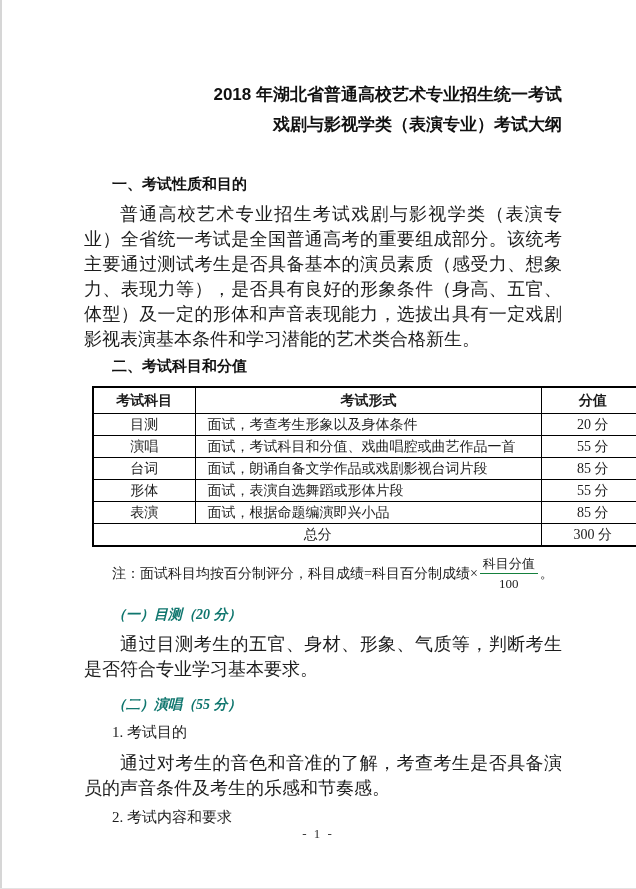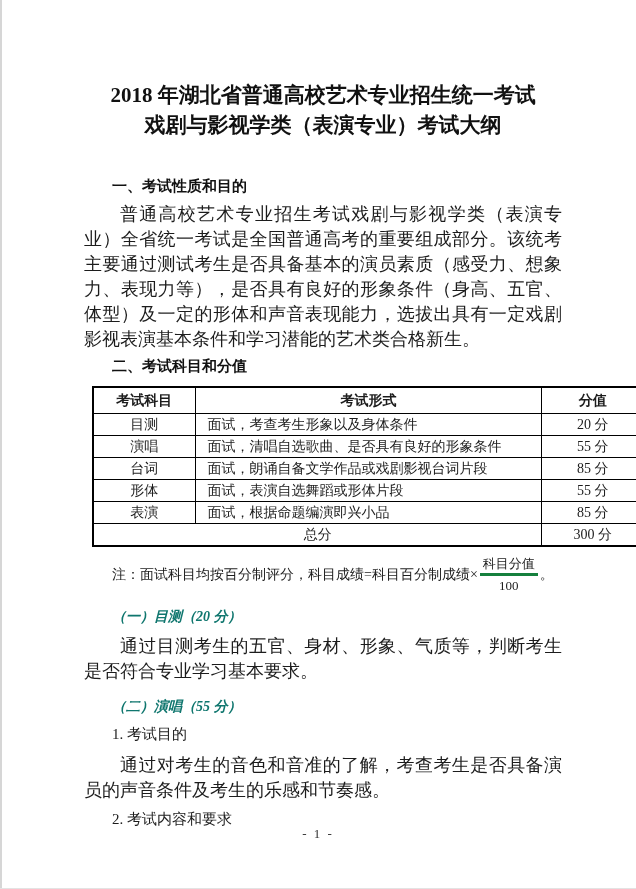--- a/index.html
+++ b/index.html
@@ -17,31 +17,31 @@
     position:absolute; left:0; top:0; width:2px; height:889px;
     background:#d6d6d6;
   }
   .scan-edge-bottom {
     position:absolute; left:0; bottom:0; width:636px; height:1px;
     background:#e3e3e3;
   }
   .content { padding:80px 74px 0 84px; }
 
   .doc-title {
-    margin:0; text-align:center;
-    font-family:Liberation Serif, serif;
-    font-weight:bold; font-size:21px; line-height:30px; color:#111;
+    margin:0; text-align:right;
+    font-family:Liberation Sans, sans-serif;
+    font-weight:bold; font-size:17px; line-height:30px; color:#111;
   }
 
   .sec-heading {
     margin:0 0 0 28px;
     font-family:"Liberation Sans","DejaVu Sans",sans-serif;
     font-weight:bold; font-size:15px; line-height:20px; color:#111;
   }
-  .sec-heading.s1 { margin-top:36px; }
+  .sec-heading.s1 { margin-top:36px;font-family:Liberation Mono, monospace; }
   .sec-heading.s2 { margin-top:4px; }
   .sec-heading.s3 { margin-top:20px; }
 
   .body-par {
     margin:6px 0 0 0;
     font-size:18px; line-height:25px;
     text-align:justify; text-indent:2em;
     color:#1c1c1c;
   }
 
@@ -69,21 +69,21 @@
   .table-note {
     margin:8px 0 0 28px;
     display:flex; align-items:center;
     font-size:14px; line-height:20px;
   }
   .frac {
     display:inline-flex; flex-direction:column;
     text-align:center; margin:0 2px;
     font-size:13px; line-height:17px;
   }
-  .frac .num { border-bottom:3px solid #15803d; padding:0 3px 1px 3px; }
+  .frac .num { border-bottom:1px solid #15803d; padding:0 3px 1px 3px; }
   .frac .den { padding-top:1px; }
 
   .sub-heading {
     margin:12px 0 0 28px;
     font-weight:bold; font-style:italic;
     font-size:14px; line-height:22px; color:#0f766e;
   }
   .item-heading {
     margin:4px 0 0 28px;
     font-size:15px; line-height:25px;
@@ -126,21 +126,21 @@
         </tr>
       </thead>
       <tbody>
         <tr>
           <td>目测</td>
           <td class="form-cell">面试，考查考生形象以及身体条件</td>
           <td>20 分</td>
         </tr>
         <tr>
           <td>演唱</td>
-          <td class="form-cell">面试，清唱自选歌曲、是否具有良好的形象条件</td>
+          <td class="form-cell">面试，考试科目和分值、戏曲唱腔或曲艺作品一首</td>
           <td>55 分</td>
         </tr>
         <tr>
           <td>台词</td>
           <td class="form-cell">面试，朗诵自备文学作品或戏剧影视台词片段</td>
           <td>85 分</td>
         </tr>
         <tr>
           <td>形体</td>
           <td class="form-cell">面试，表演自选舞蹈或形体片段</td>

